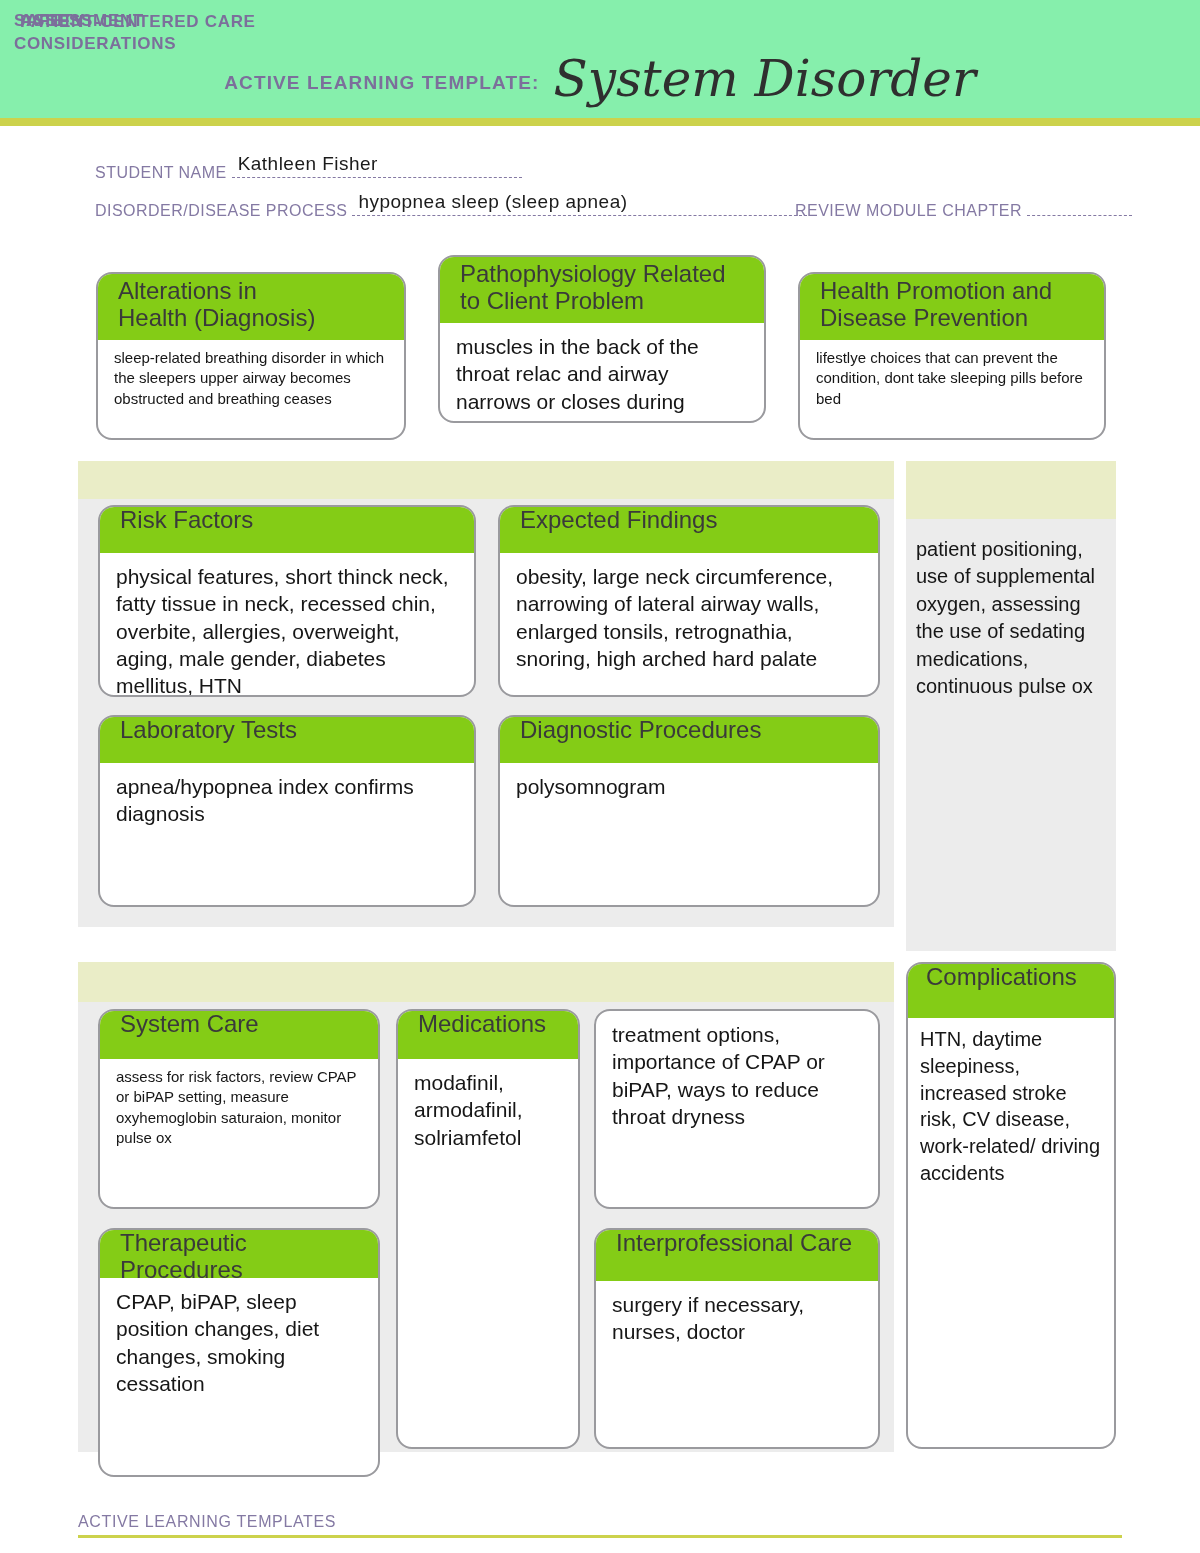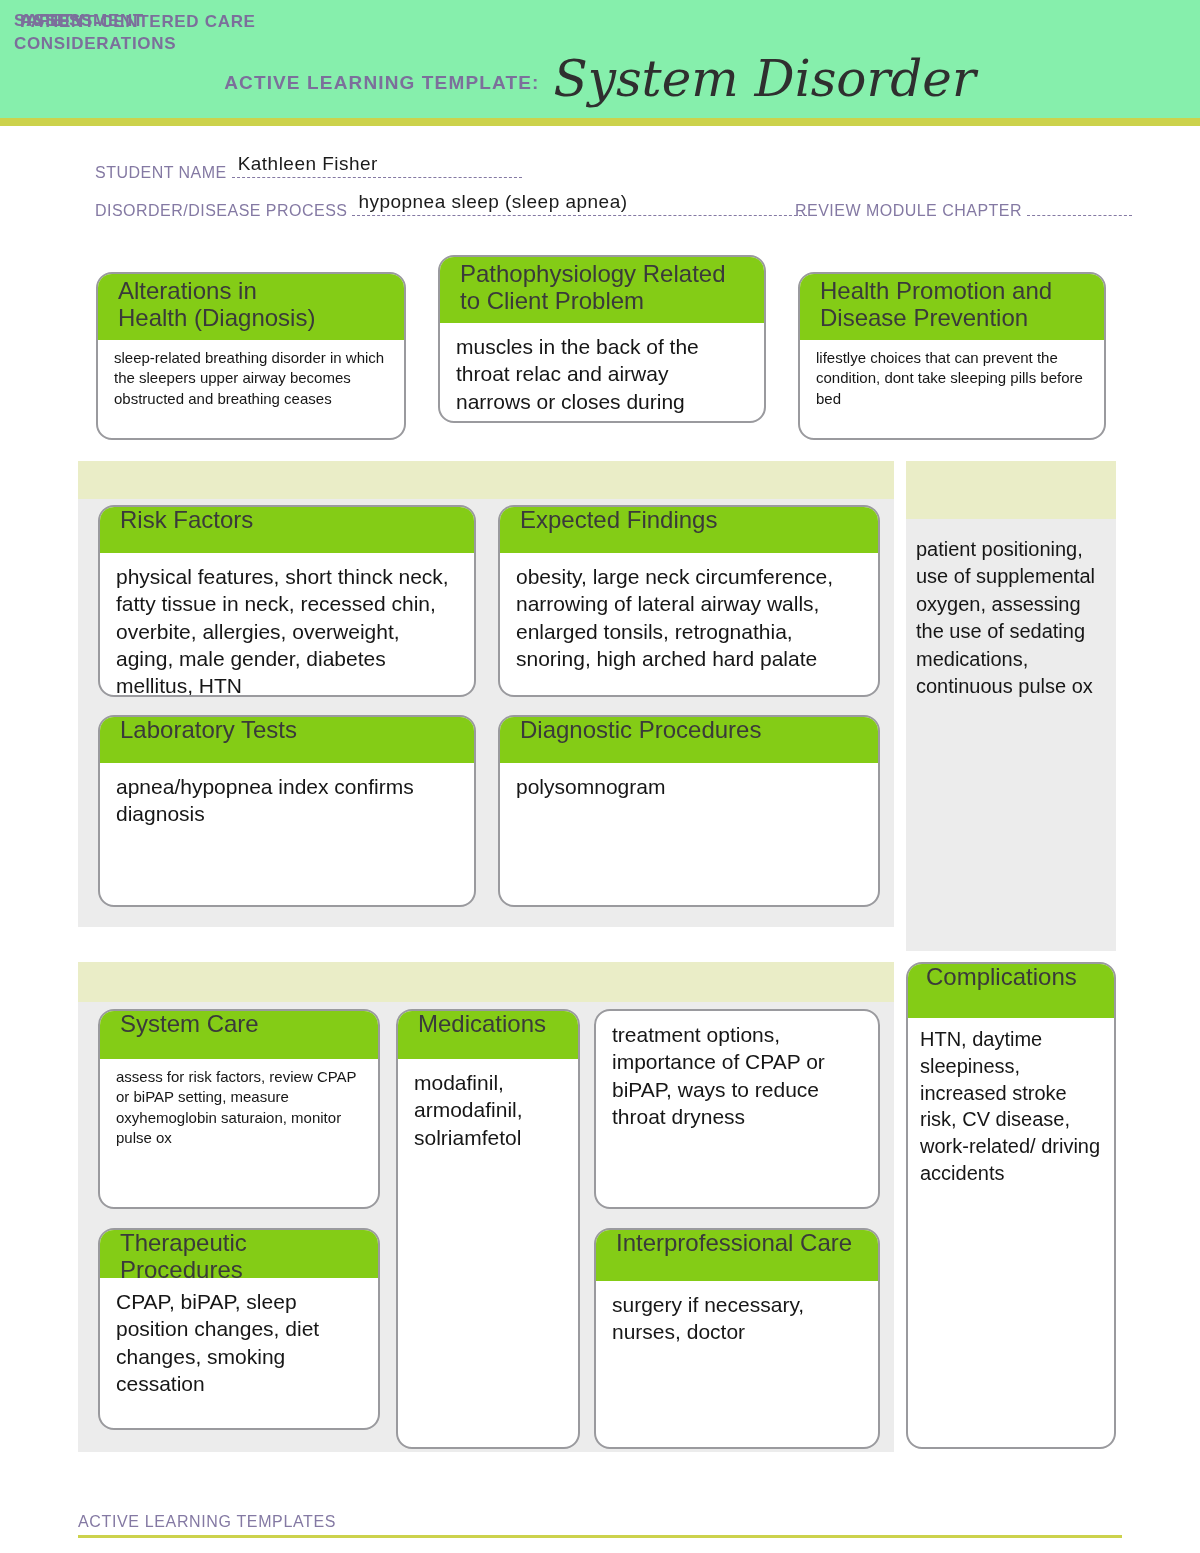--- a/index.html
+++ b/index.html
@@ -145,21 +145,21 @@
     background:#eaedc7;
   }
   #pcc-title{left:20px;top:12px;}
 
   #card-nursing{left:98px;top:1009px;width:282px;height:200px;}
   #card-nursing .card-head{height:48px;}
   #card-meds{left:396px;top:1009px;width:184px;height:440px;}
   #card-meds .card-head{height:48px;}
   #card-clientedu{left:594px;top:1009px;width:286px;height:200px;}
   #card-clientedu .card-head{height:48px;}
-  #card-therapeutic{left:98px;top:1228px;width:282px;height:202px;}
+  #card-therapeutic{left:98px;top:1228px;width:282px;height:249px;}
   #card-therapeutic .card-head{height:48px;}
   #card-interprof{left:594px;top:1228px;width:286px;height:221px;}
   #card-interprof .card-head{height:51px;}
 
   #card-complications{left:906px;top:962px;width:210px;height:487px;}
   #card-complications .card-head{height:54px;padding:0 18px;}
   #card-complications .card-body{font-size:20px;line-height:1.34;padding:8px 12px;}
 
   
   #footer-label{

